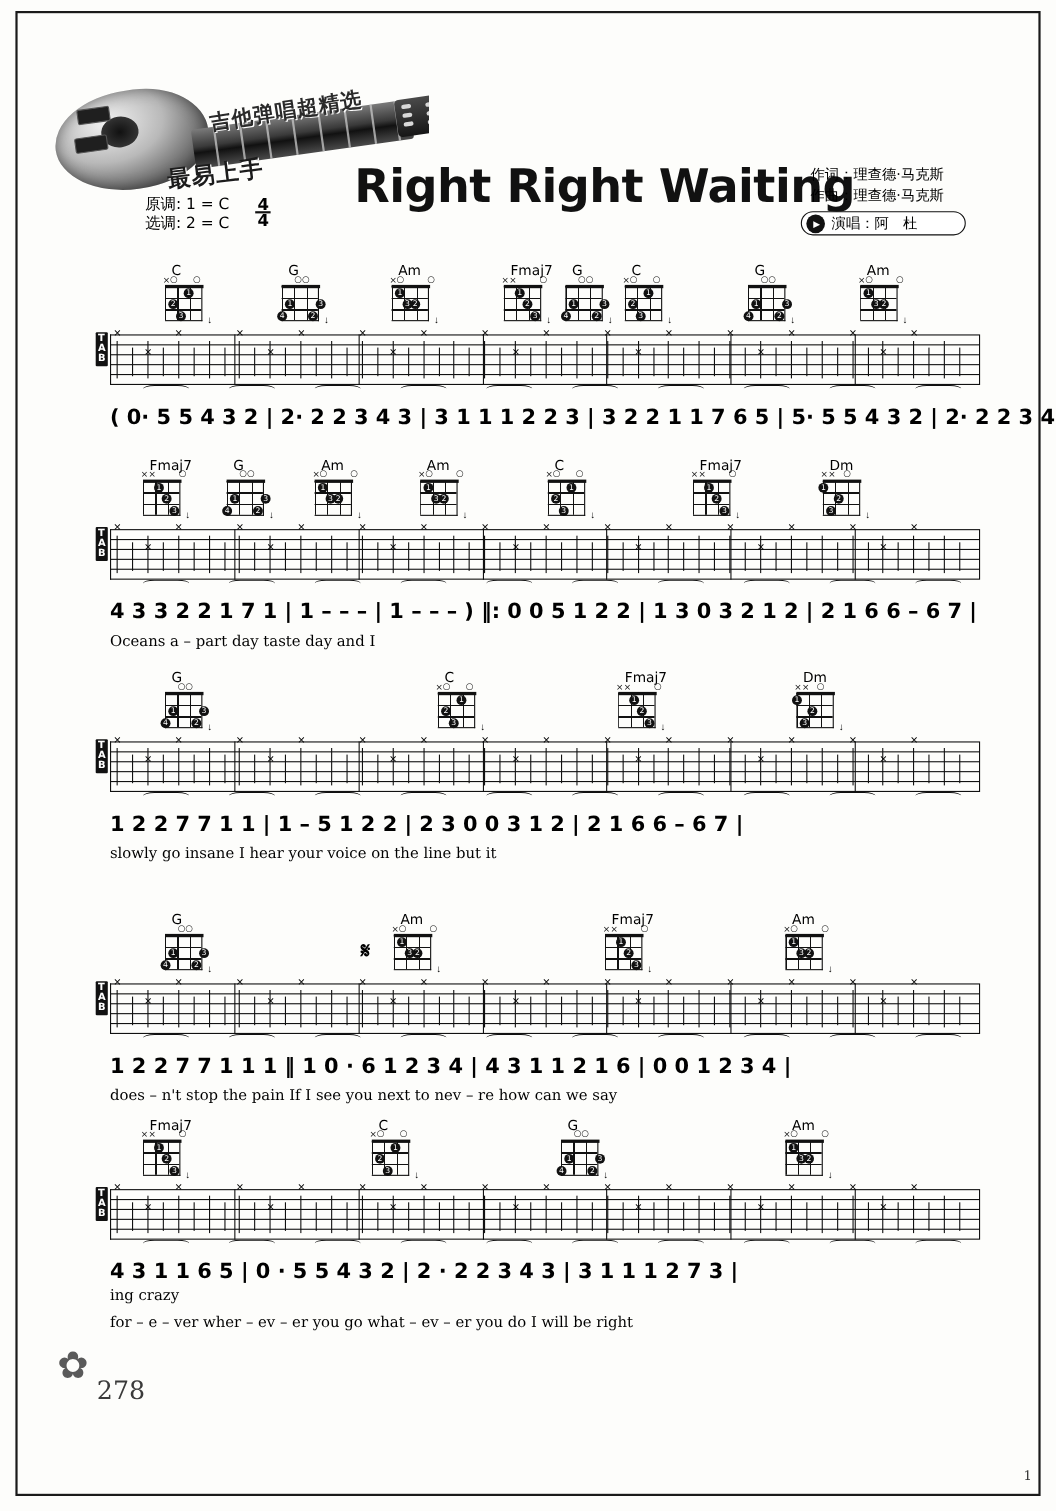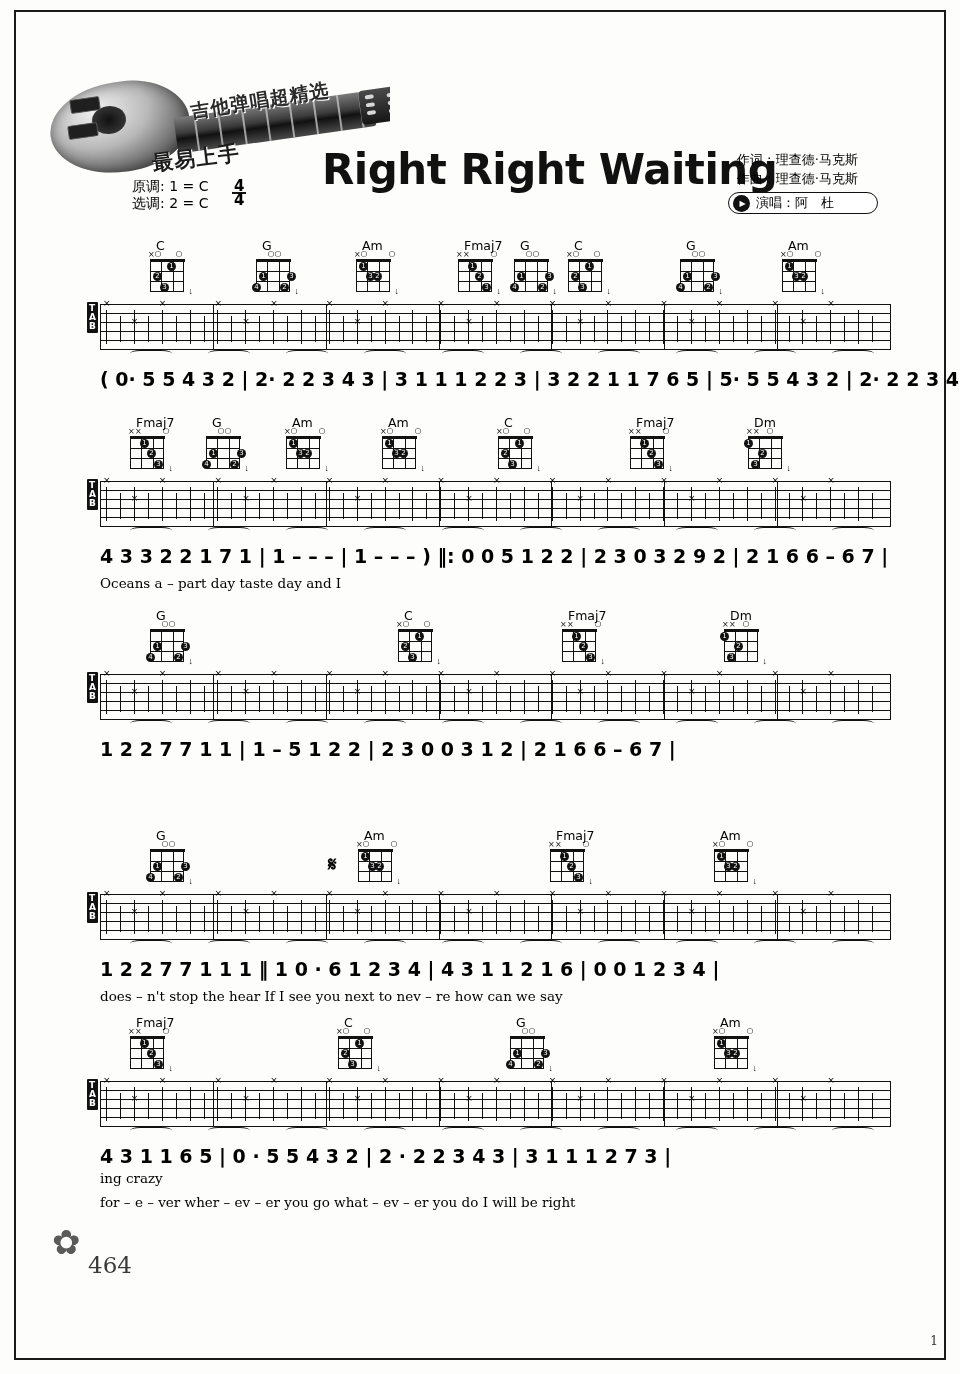--- a/index.html
+++ b/index.html
@@ -671,21 +671,21 @@
           <div class="hook" style="left: 108px; top: 54px; width: 42px;"></div>
           <div class="hook" style="left: 186px; top: 54px; width: 42px;"></div>
           <div class="hook" style="left: 264px; top: 54px; width: 42px;"></div>
           <div class="hook" style="left: 342px; top: 54px; width: 42px;"></div>
           <div class="hook" style="left: 420px; top: 54px; width: 42px;"></div>
           <div class="hook" style="left: 498px; top: 54px; width: 42px;"></div>
           <div class="hook" style="left: 576px; top: 54px; width: 42px;"></div>
           <div class="hook" style="left: 654px; top: 54px; width: 42px;"></div>
           <div class="hook" style="left: 732px; top: 54px; width: 42px;"></div>
         </div>
-        <div class="numrow" style="margin-top: 6px;">4 3  3 2  2 1  7 1 | 1 – – – | 1 – – – ) ‖: 0  0    5  1    2    2 | 2 3 0   3  2  9  2 | 2 1 6 6  –  6 7 |</div>
+        <div class="numrow" style="margin-top: 6px;">4 3  3 2  2 1  7 1 | 1 – – – | 1 – – – ) ‖: 0  0    5  1    2    2 | 1 3 0   3  2  1  2 | 2 1 6 6  –  6 7 |</div>
         <div class="lyric" style="margin-top: 8px; margin-left: 100px;">Oceans  a – part            day taste  day                and  I</div>
       </div>
       <div class="system" style="top: 608px;">
         <div class="chords" style="margin-left: 100px;">
           <div class="chord" style="left: 40px;">
             <div class="cname">G</div>
             <div class="cdiag">
               <div class="grid"></div>
               <div class="nut"></div>
               <div class="om" style="left: 21.5px;">○</div>
@@ -838,20 +838,21 @@
           <div class="hook" style="left: 186px; top: 54px; width: 42px;"></div>
           <div class="hook" style="left: 264px; top: 54px; width: 42px;"></div>
           <div class="hook" style="left: 342px; top: 54px; width: 42px;"></div>
           <div class="hook" style="left: 420px; top: 54px; width: 42px;"></div>
           <div class="hook" style="left: 498px; top: 54px; width: 42px;"></div>
           <div class="hook" style="left: 576px; top: 54px; width: 42px;"></div>
           <div class="hook" style="left: 654px; top: 54px; width: 42px;"></div>
           <div class="hook" style="left: 732px; top: 54px; width: 42px;"></div>
         </div>
         <div class="numrow" style="margin-top: 6px;">1    2    2 7 7 1  1   | 1 – 5 1    2     2 | 2 3 0  0 3   1   2  | 2 1 6 6  –  6 7 |</div>
+        <div class="lyric" style="margin-top: 8px; margin-left: 100px;">slowly               go    insane       I  hear  your   voice         on   the   line            but  it</div>
       </div>
       <div class="system" style="top: 828px;">
         <div class="chords" style="margin-left: 100px;">
           <div class="chord" style="left: 40px;">
             <div class="cname">G</div>
             <div class="cdiag">
               <div class="grid"></div>
               <div class="nut"></div>
               <div class="om" style="left: 21.5px;">○</div>
               <div class="om" style="left: 28.5px;">○</div>
@@ -1004,21 +1005,21 @@
           <div class="hook" style="left: 186px; top: 54px; width: 42px;"></div>
           <div class="hook" style="left: 264px; top: 54px; width: 42px;"></div>
           <div class="hook" style="left: 342px; top: 54px; width: 42px;"></div>
           <div class="hook" style="left: 420px; top: 54px; width: 42px;"></div>
           <div class="hook" style="left: 498px; top: 54px; width: 42px;"></div>
           <div class="hook" style="left: 576px; top: 54px; width: 42px;"></div>
           <div class="hook" style="left: 654px; top: 54px; width: 42px;"></div>
           <div class="hook" style="left: 732px; top: 54px; width: 42px;"></div>
         </div>
         <div class="numrow" style="margin-top: 6px;">1   2   2 7 7   1  1 1 ‖ 1  0 · 6 1   2    3   4 | 4   3 1 1 2 1 6   | 0   0   1  2  3  4 |</div>
-        <div class="lyric" style="margin-top: 8px; margin-left: 100px;">does – n't    stop     the  hear       If   I    see  you  next      to  nev – re           how  can we  say</div>
+        <div class="lyric" style="margin-top: 8px; margin-left: 100px;">does – n't    stop     the  pain       If   I    see  you  next      to  nev – re           how  can we  say</div>
       </div>
       <div class="system" style="top: 1015px;">
         <div class="chords" style="margin-left: 100px;">
           <div class="chord" style="left: 20px;">
             <div class="cname">Fmaj7</div>
             <div class="cdiag">
               <div class="grid"></div>
               <div class="nut"></div>
               <div class="xm" style="left: 8px;">×</div>
               <div class="xm" style="left: 15px;">×</div>
@@ -1176,15 +1177,15 @@
           <div class="hook" style="left: 654px; top: 54px; width: 42px;"></div>
           <div class="hook" style="left: 732px; top: 54px; width: 42px;"></div>
         </div>
         <div class="numrow" style="margin-top: 6px;">4   3 1 1 6  5    | 0 ·   5   5 4 3 2 | 2 ·    2   2 3 4 3 | 3    1 1 1 2 7  3 |</div>
         <div class="lyric" style="margin-top: 3px;">ing  crazy</div>
         <div class="lyric" style="margin-top: 8px;">for – e –  ver               wher – ev – er  you go          what – ev – er  you do          I   will    be    right</div>
       </div>
     </div>
 
   <div class="flourish">✿</div>
-  <div class="pagenum">464</div>
+  <div class="pagenum">278</div>
   <div class="sidenum">1</div>
 </div>
 
 </body></html>

